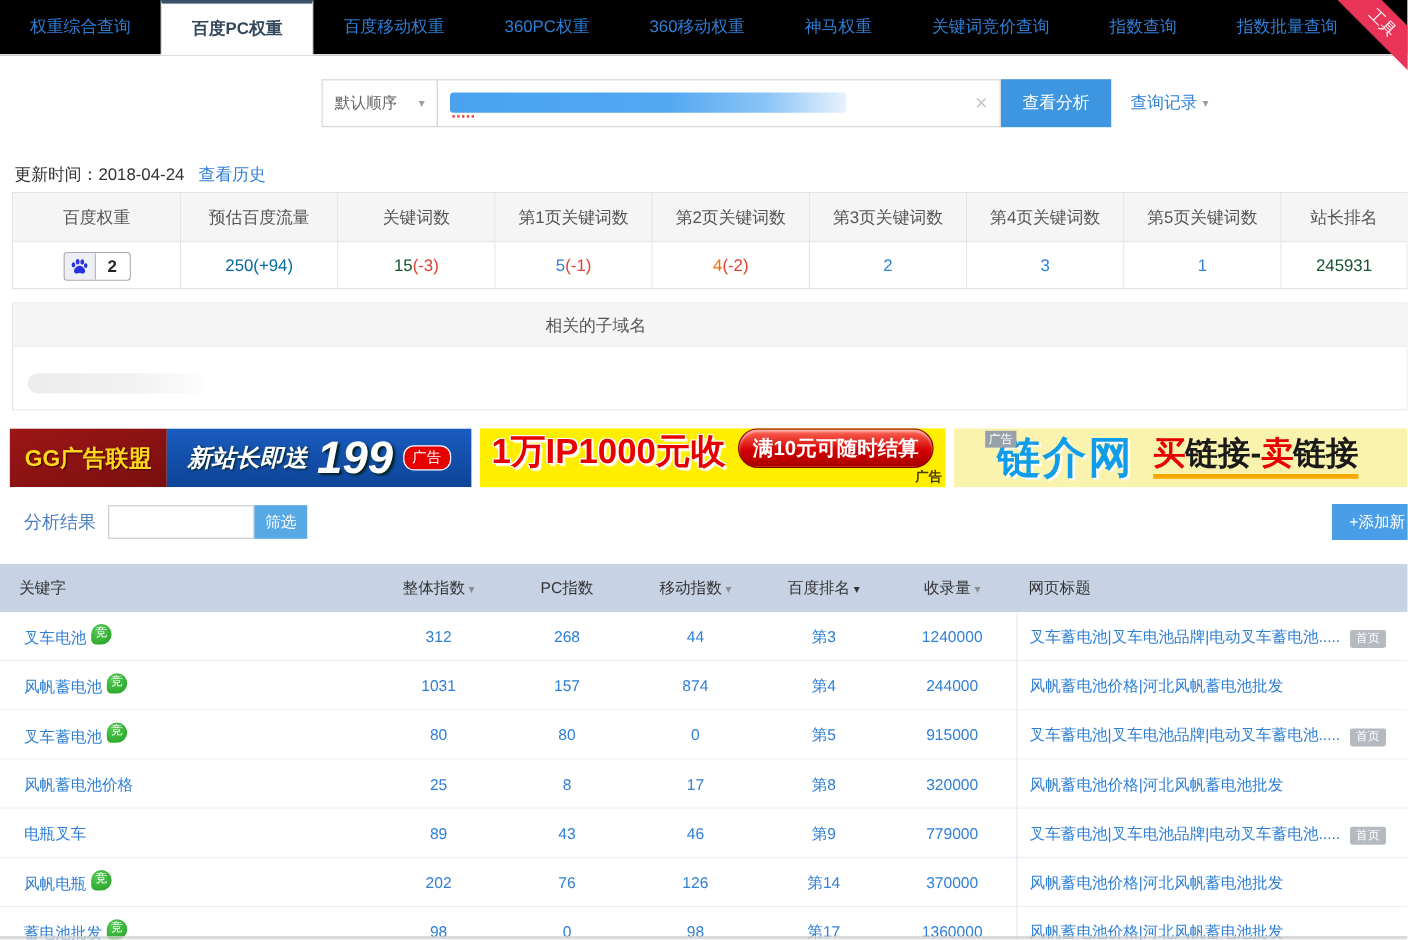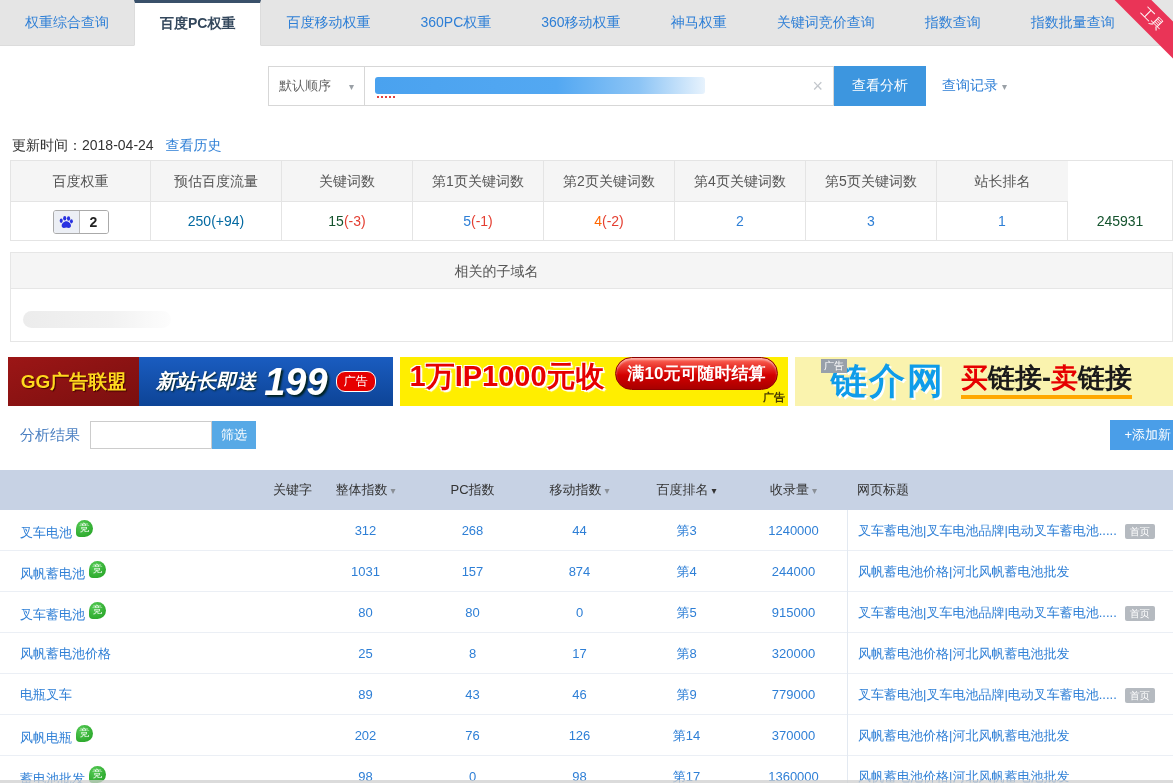--- a/index.html
+++ b/index.html
@@ -4,21 +4,21 @@
 <style>
   * { margin:0; padding:0; box-sizing:border-box; }
   html,body { overflow:hidden; }
   body {
     width:1173px; height:783px; position:relative; background:#fff;
     font-family:"Liberation Sans","DejaVu Sans",sans-serif; font-size:13px; color:#333;
   }
   a { text-decoration:none; cursor:pointer; }
 
   
-  .tabbar { position:absolute; top:0; left:0; right:0; height:46px; border-bottom:1px solid #dcdcdc; display:flex; background:#e5e5e5; }
+  .tabbar { position:absolute; top:0; left:0; right:0; height:46px; border-bottom:1px solid #dcdcdc; display:flex; background:#000000; }
   .tab { padding:0 25px; line-height:45px; font-size:14px; color:#2e7fd6; cursor:pointer; white-space:nowrap; }
   .tab.active {
     border:1px solid #dcdcdc; border-top:3px solid #39506a; border-bottom:1px solid #fff;
     color:#33475c; line-height:41px; margin-bottom:-1px; background:#fff; font-weight:bold;
   }
   .ribbon {
     position:absolute; top:6px; right:-34px; width:110px; height:26px; background:#ea3457;
     transform:rotate(45deg); text-align:center; line-height:26px; color:#fff; font-size:13px; z-index:9;
   }
 
@@ -96,21 +96,21 @@
   .filter-label { color:#4a7fc1; font-size:15px; margin-right:10px; }
   .filter-input { width:122px; height:28px; border:1px solid #ccc; outline:none; padding:0 6px; font-size:13px; }
   .filter-btn { height:28px; background:#57a9e6; color:#fff; border:none; font-size:13px; padding:0 9px; cursor:pointer; }
   .add-btn { position:absolute; top:420px; right:-12px; height:30px; background:#4a9ee8; color:#fff; border:none; font-size:13px; padding:0 14px; cursor:pointer; }
 
   
   .main-table { position:absolute; top:470px; left:0; right:0; }
   .thead, .trow { display:grid; grid-template-columns:312px 107px 107px 107px 107px 107px 1fr; align-items:center; }
   .thead { height:40px; background:#c7d2e4; color:#333; font-size:13px; }
   .thead > div { text-align:center; }
-  .thead > div:first-child { text-align:right; padding-left:16px; }
+  .thead > div:first-child { text-align:left; padding-left:16px; }
   .thead > div:last-child { text-align:left; padding-left:10px; }
   .caret { color:#8a8f96; font-size:10px; margin-left:3px; cursor:pointer; }
   .caret.dark { color:#333; }
   .trow { height:41px; border-bottom:1px solid #ebeff5; background:#fff; }
   .trow > .cell { text-align:center; font-size:13px; }
   .cell.kw { text-align:left; padding-left:20px; white-space:nowrap; }
   .cell a, .cell span.val { color:#2e7fd6; }
   .cell.title { text-align:left; padding-left:10px; border-left:1px solid #e3e9f1; height:41px; line-height:41px; white-space:nowrap; overflow:hidden; }
   .bid {
     display:inline-block; width:17px; height:17px; line-height:16px; text-align:center;
@@ -158,20 +158,21 @@
   <a>查看历史</a>
 </div>
 
 <div class="summary">
   <div class="srow shead">
     <div>百度权重</div>
     <div>预估百度流量</div>
     <div>关键词数</div>
     <div>第1页关键词数</div>
     <div>第2页关键词数</div>
+    <div>第3页关键词数</div>
     <div>第4页关键词数</div>
     <div>第5页关键词数</div>
     <div>站长排名</div>
   </div>
   <div class="srow sval">
     <div>
       <span class="weight-badge">
         <span class="paw">
           <svg width="16" height="14" viewBox="0 0 24 22" fill="#2932e1">
             <ellipse cx="4.5" cy="9" rx="2.4" ry="3.4"></ellipse>

